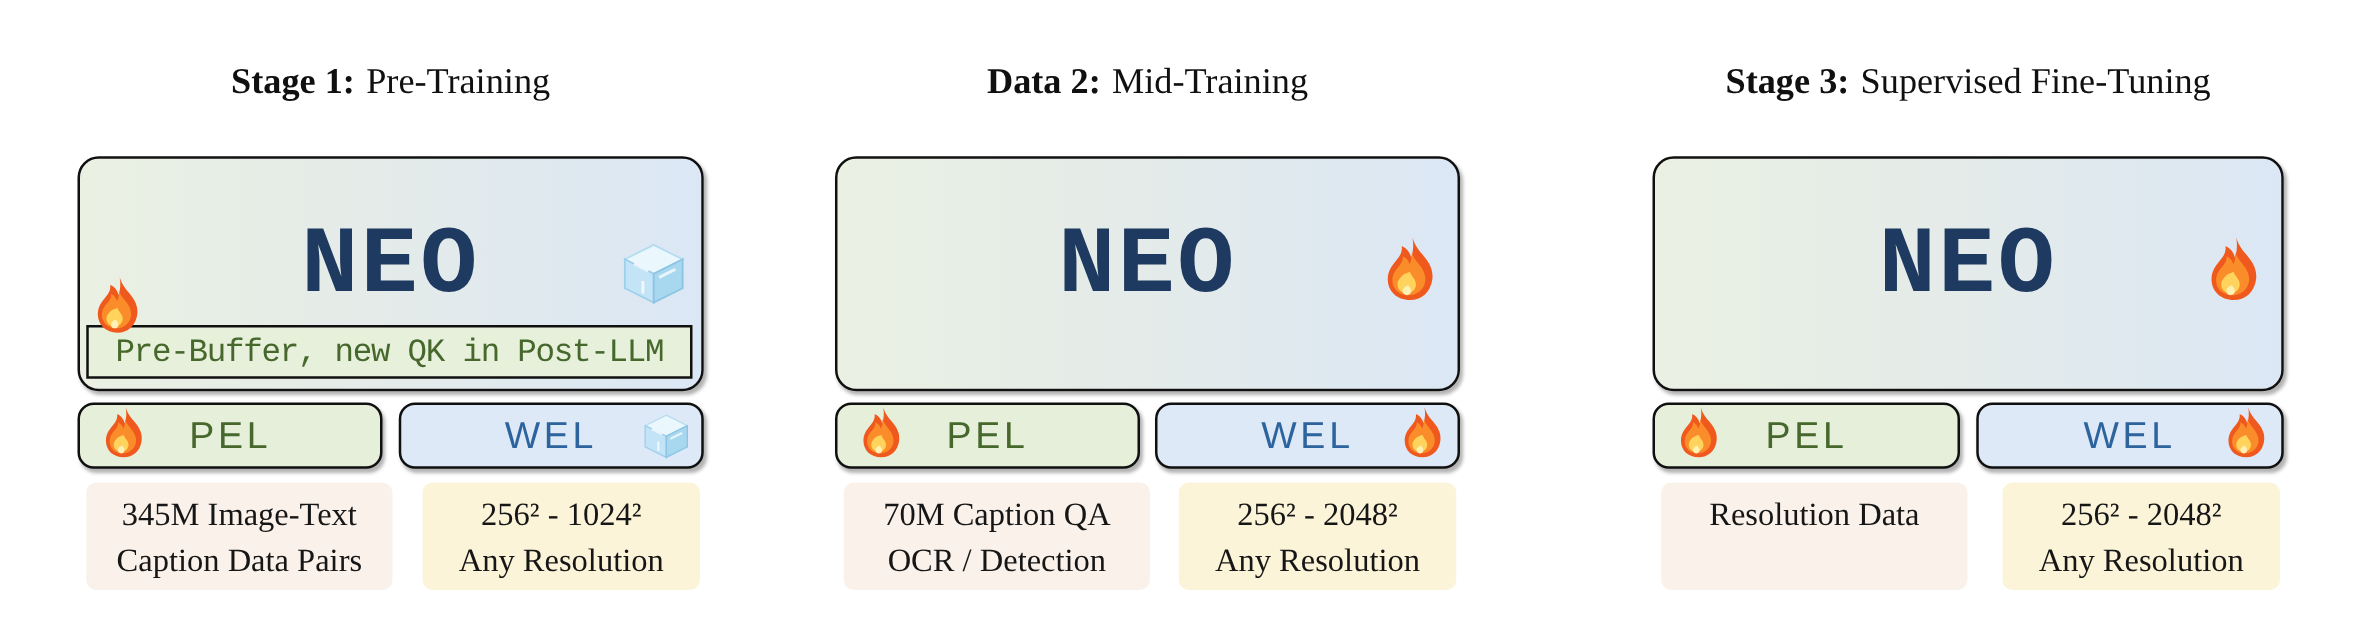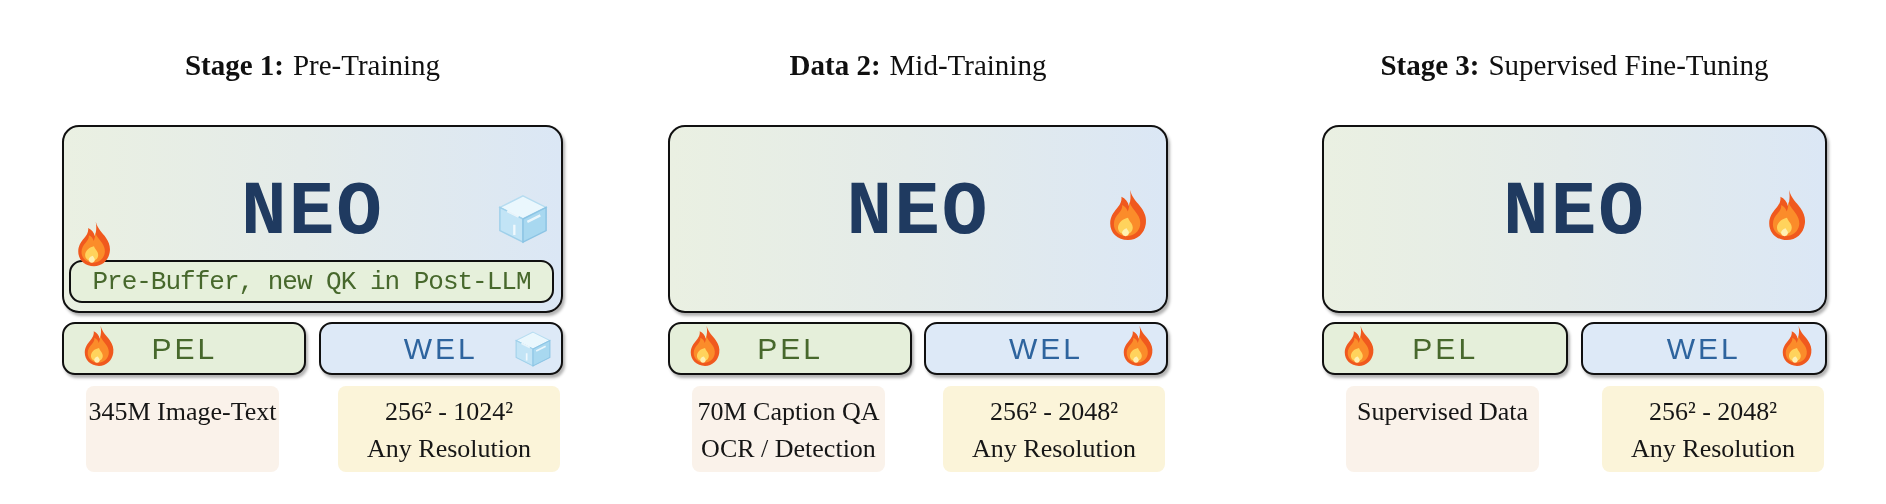--- a/index.html
+++ b/index.html
@@ -29,21 +29,21 @@
     font-family:"Liberation Mono","DejaVu Sans Mono",monospace;
     font-weight:600;font-size:76px;letter-spacing:2px;color:#1f3a60;line-height:1;
     transform:translateY(-6px);
   }
   .neo-icon{position:absolute;right:12px;top:50%;transform:translateY(-50%);height:58px;width:52px;}
 
   .corner-fire{position:absolute;left:9px;top:93px;height:55px;width:42px;z-index:5;}
 
   .inner-note{
     position:absolute;left:5px;right:7px;bottom:8px;height:43px;box-sizing:border-box;
-    border:2.5px solid #101010;border-radius:13px;background:#e6f0db;
+    border:2.5px solid #101010;border-radius:0;background:#e6f0db;
     display:flex;align-items:center;justify-content:center;z-index:2;
   }
   .inner-note span{
     font-family:"Liberation Mono","DejaVu Sans Mono",monospace;
     font-size:26px;color:#47682c;white-space:nowrap;letter-spacing:-1px;
   }
 
   .sub-box{
     position:absolute;top:322px;height:53px;box-sizing:border-box;
     border:2.5px solid #101010;border-radius:13px;
@@ -60,21 +60,21 @@
   .sub-label.blue{color:#2e649e;}
   .sub-icon{position:absolute;top:50%;transform:translateY(-50%);height:47px;width:38px;}
   .sub-icon.at-left{left:16px;}
   .sub-icon.at-right{right:9px;}
 
   .note{
     position:absolute;top:386px;height:86px;box-sizing:border-box;border-radius:8px;
     text-align:center;font-size:26px;line-height:37px;padding-top:7px;color:#161616;
     white-space:nowrap;
   }
-  .pel-note{left:24px;width:193px;background:#faf2ea;}
+  .pel-note{left:7px;width:245px;background:#faf2ea;}
   .wel-note{right:3px;width:222px;background:#fbf4d9;}
 
   .svg-defs{position:absolute;width:0;height:0;}
 </style>
 </head>
 <body>
 
 <div class="canvas">
 
   <svg class="svg-defs" aria-hidden="true">
@@ -117,20 +117,21 @@
       <span class="sub-label green">PEL</span>
     </div>
     <div class="sub-box wel">
       <span class="sub-label blue">WEL</span>
       <svg class="sub-icon at-right">
           <use href="#ice-icon" xlink:href="#ice-icon"></use>
         </svg>
     </div>
     <div class="note pel-note">
       <div>345M Image-Text</div>
+      <div>Caption Data Pairs</div>
     </div>
     <div class="note wel-note">
       <div>256² - 1024²</div>
       <div>Any Resolution</div>
     </div>
   </section>
 
   <section class="stage" id="stage-2">
     <div class="stage-title">
       <span class="tb">Data 2:</span><span class="tr">Mid-Training</span>
@@ -179,21 +180,21 @@
         </svg>
       <span class="sub-label green">PEL</span>
     </div>
     <div class="sub-box wel">
       <span class="sub-label blue">WEL</span>
       <svg class="sub-icon at-right">
           <use href="#fire-icon" xlink:href="#fire-icon"></use>
         </svg>
     </div>
     <div class="note pel-note">
-      <div>Supervised Data</div>
+      <div>Resolution Data</div>
     </div>
     <div class="note wel-note">
       <div>256² - 2048²</div>
       <div>Any Resolution</div>
     </div>
   </section>
 
 </div>
 
 </body></html>

